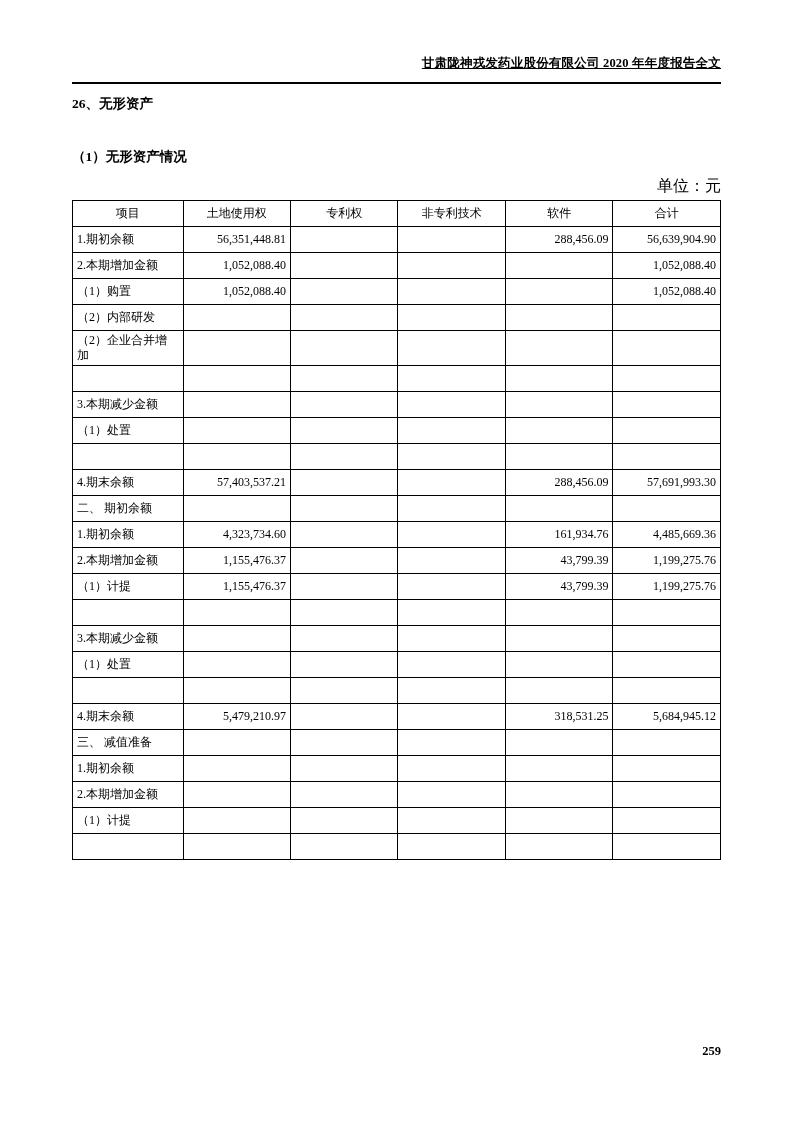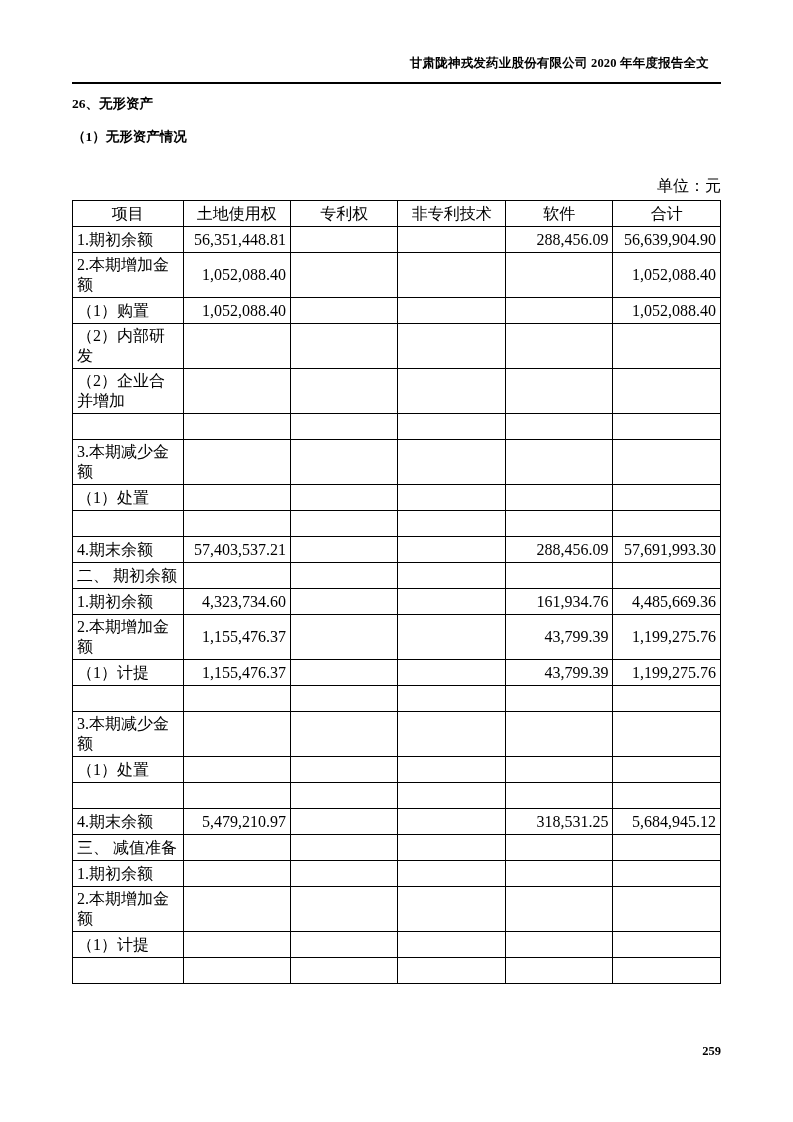--- a/index.html
+++ b/index.html
@@ -18,61 +18,62 @@
   .page {
     position: relative;
     width: 793px;
     height: 1122px;
     box-sizing: border-box;
     padding: 0 72px;
   }
   .header {
     position: absolute;
     top: 55px;
-    right: 84px;
+    right: 72px;
     font-size: 12.5px;
     font-weight: bold;
     letter-spacing: 0.2px;
     white-space: nowrap;
+    text-decoration: underline;
   }
   .header-rule {
     position: absolute;
     top: 82px;
     left: 72px;
     right: 72px;
     border-bottom: 2px solid #000;
   }
   .section-title {
     position: absolute;
     top: 95px;
     left: 72px;
     font-size: 13.5px;
     font-weight: bold;
   }
   .sub-title {
     position: absolute;
-    top: 128px;
+    top: 148px;
     left: 72px;
     font-size: 13.5px;
     font-weight: bold;
   }
   .unit-line {
     position: absolute;
     top: 176px;
     right: 72px;
     font-size: 16px;
   }
   table.fin {
     position: absolute;
     top: 200px;
     left: 72px;
     width: 649px;
     border-collapse: collapse;
     table-layout: fixed;
-    font-size: 16px;
+    font-size: 12px;
   }
   table.fin td {
     border: 1px solid #000;
     height: 26px;
     padding: 2px 4px;
     vertical-align: middle;
     box-sizing: border-box;
     line-height: 1.25;
   }
   .col-item { width: 110px; }

